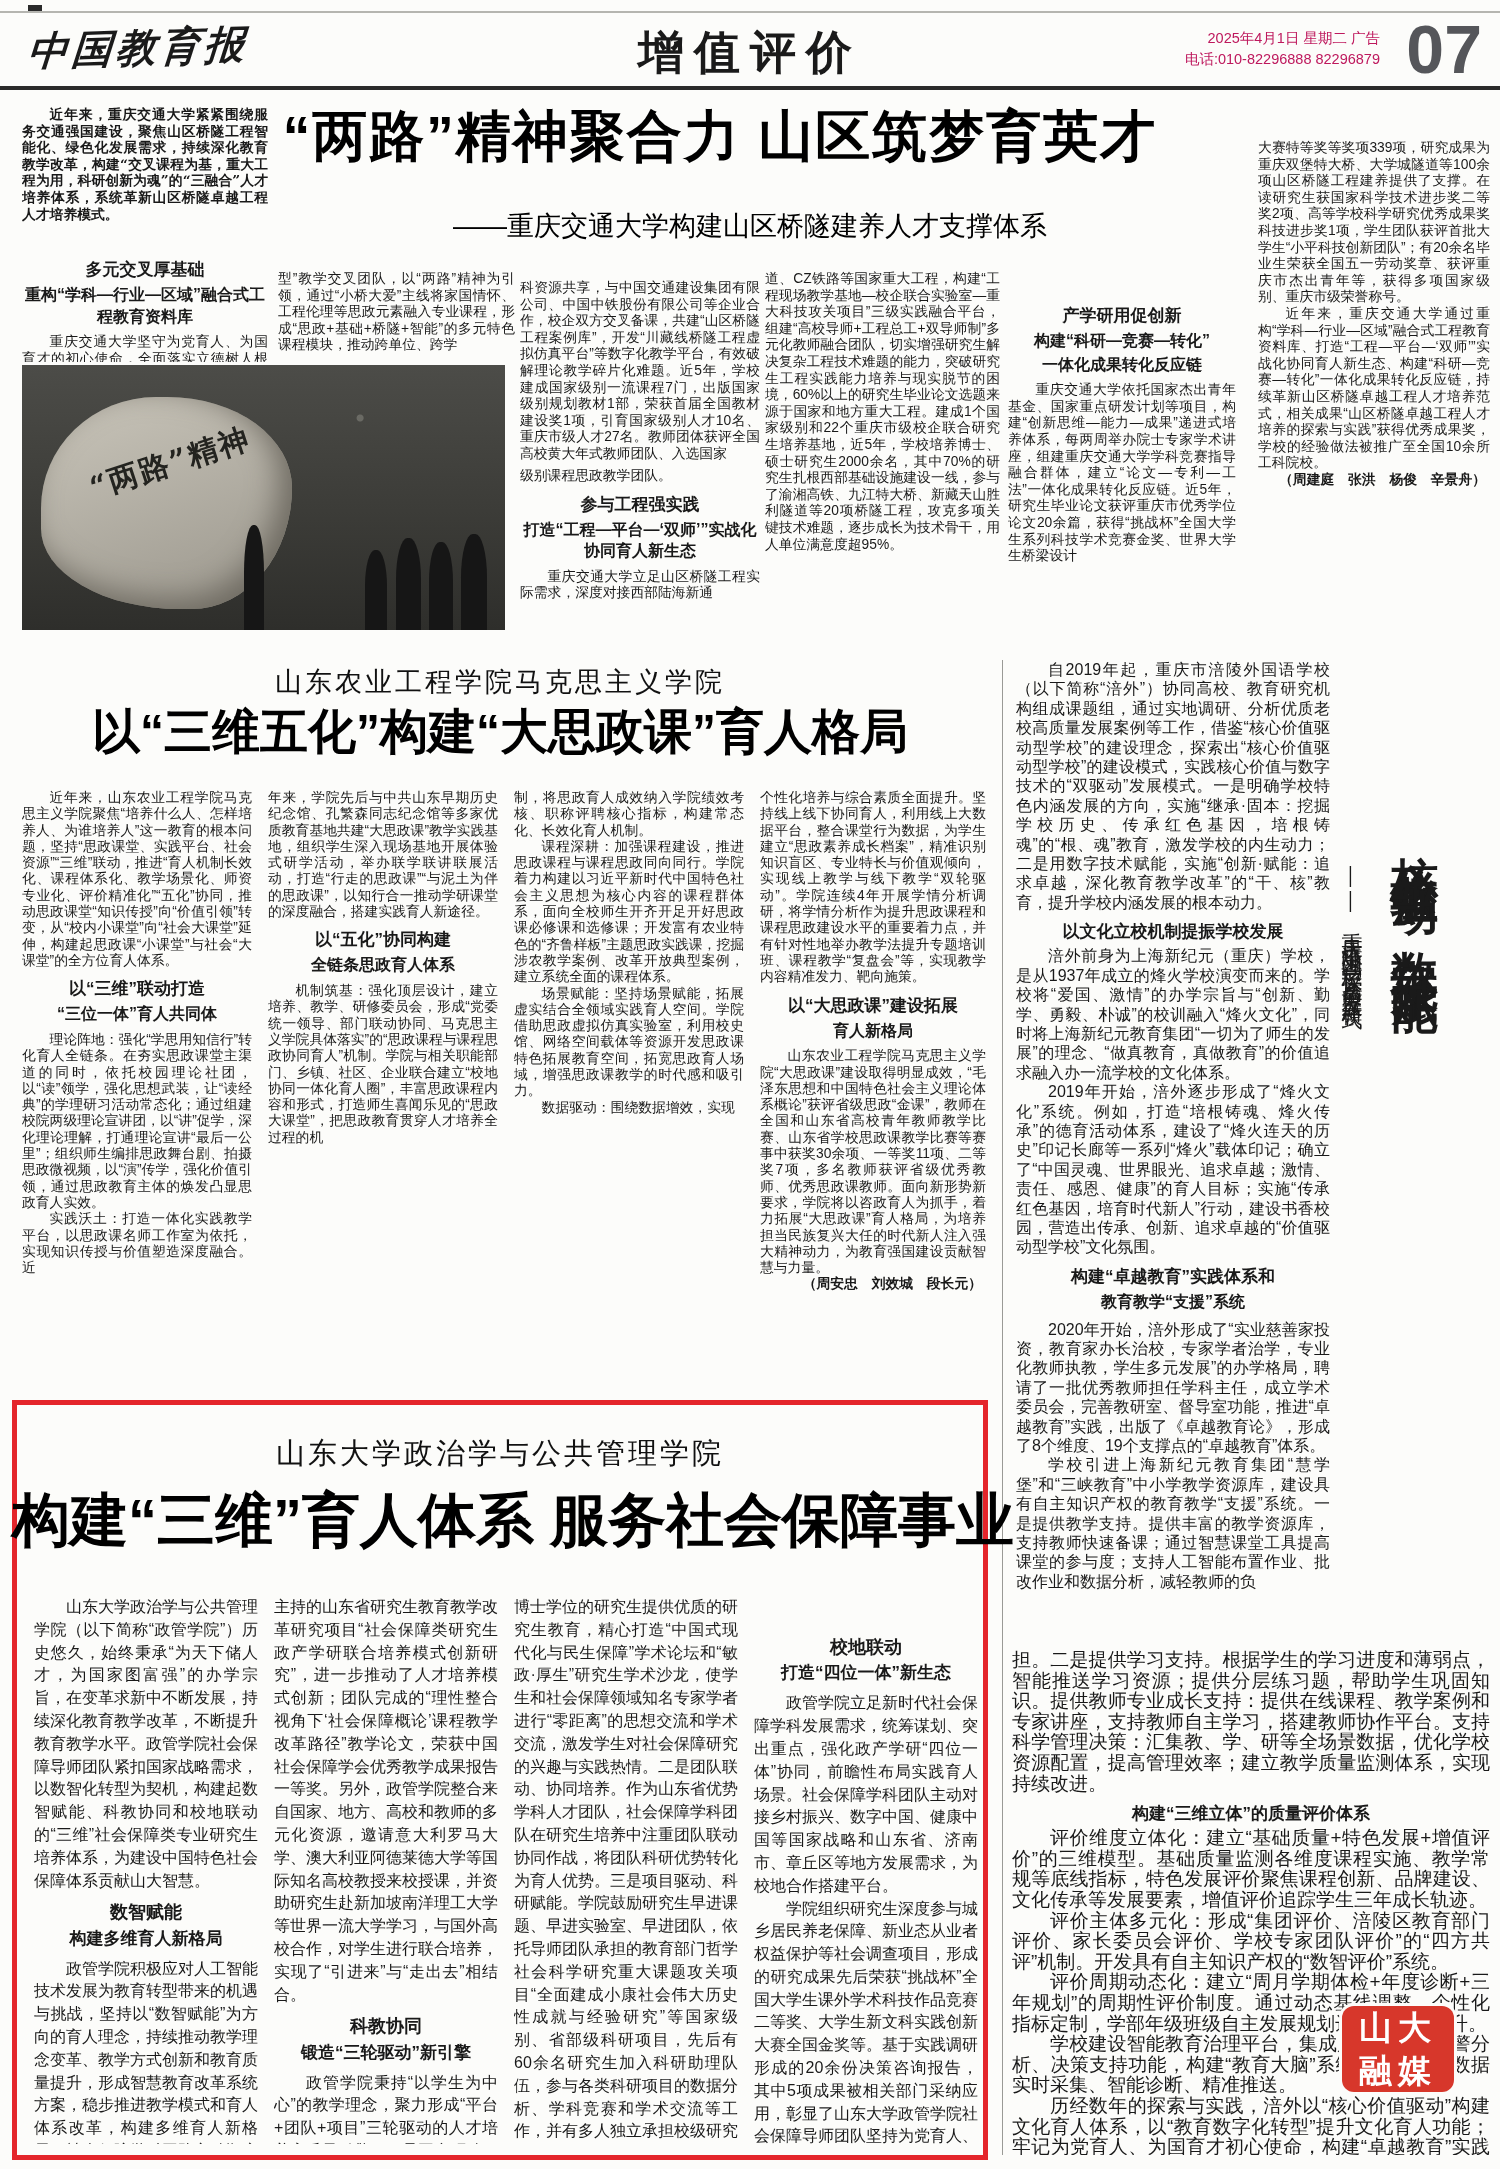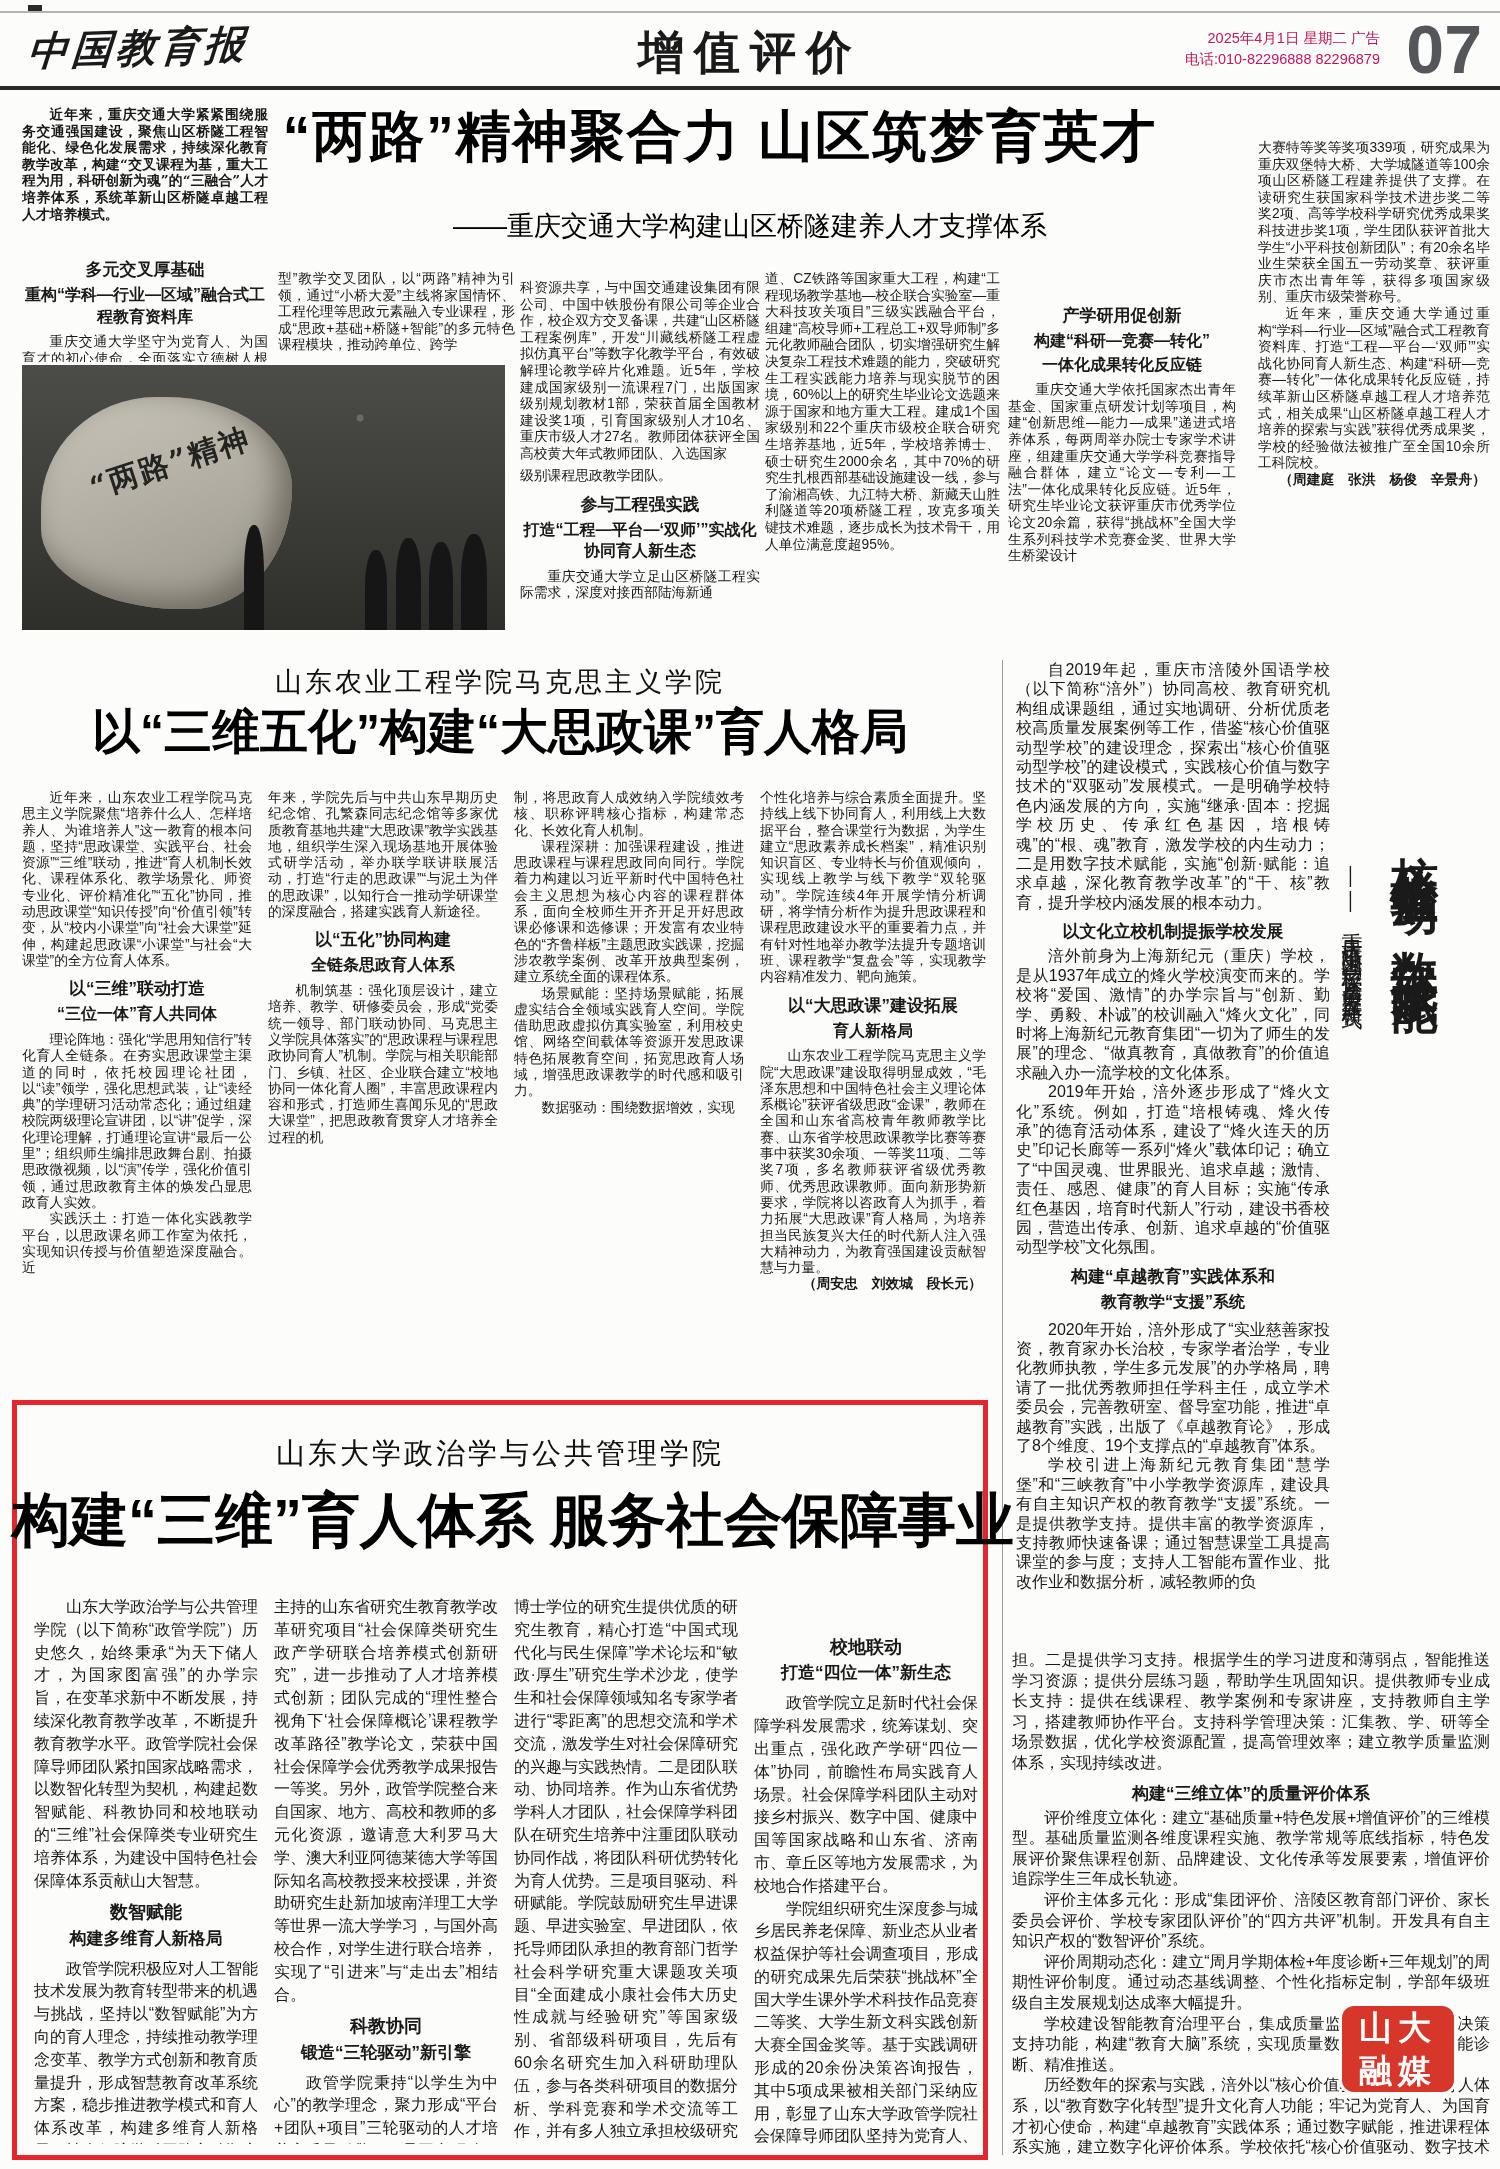--- a/index.html
+++ b/index.html
@@ -32,21 +32,21 @@
      linear-gradient(180deg,#4c4c48 0%,#3c3c38 55%,#2e2e2b 100%);overflow:hidden;}
   #rock{position:absolute;left:4%;top:12%;width:52%;height:80%;background:linear-gradient(160deg,#c9c5ba,#9a968c);
         border-radius:48% 52% 42% 58%/55% 45% 60% 40%;box-shadow:inset -12px -10px 30px #6f6b62;}
   #rocktext{position:absolute;left:18%;top:22%;font-family:"DejaVu Serif",serif;font-weight:700;
         font-size:30px;color:#23231f;transform:rotate(-18deg);letter-spacing:2px;}
   .person{position:absolute;bottom:0;background:#161616;border-radius:45% 45% 0 0;}
   
   #vsub{writing-mode:vertical-rl;font-size:21px;letter-spacing:4px;font-weight:500;}
   #vhead{writing-mode:vertical-rl;font-size:47px;font-weight:700;letter-spacing:7px;}
   .sc p{font-size:16px;line-height:19.4px;}
-  .scb p{font-size:16px;line-height:20.6px;}
+  .scb p{font-size:19px;line-height:20.6px;}
   
   #redbox{left:12px;top:1400px;width:976px;height:760px;border:5px solid #e4252b;box-sizing:border-box;}
   .sd .col p{font-size:16px;line-height:22.8px;}
   .sd .shead{font-size:18px;}
   .sd .ssub{font-size:17px;}
   
   #sdlogo{left:1342px;top:2006px;width:112px;height:86px;background:#d7372b;border-radius:12px;
           display:flex;flex-wrap:wrap;align-items:center;justify-content:flex-end;box-shadow:0 0 0 3px #fcfcfa;}
   #sdlogo span{width:100%;text-align:center;color:#fff;font-weight:700;font-size:33px;line-height:38px;
           font-family:"DejaVu Serif",serif;letter-spacing:6px;}

